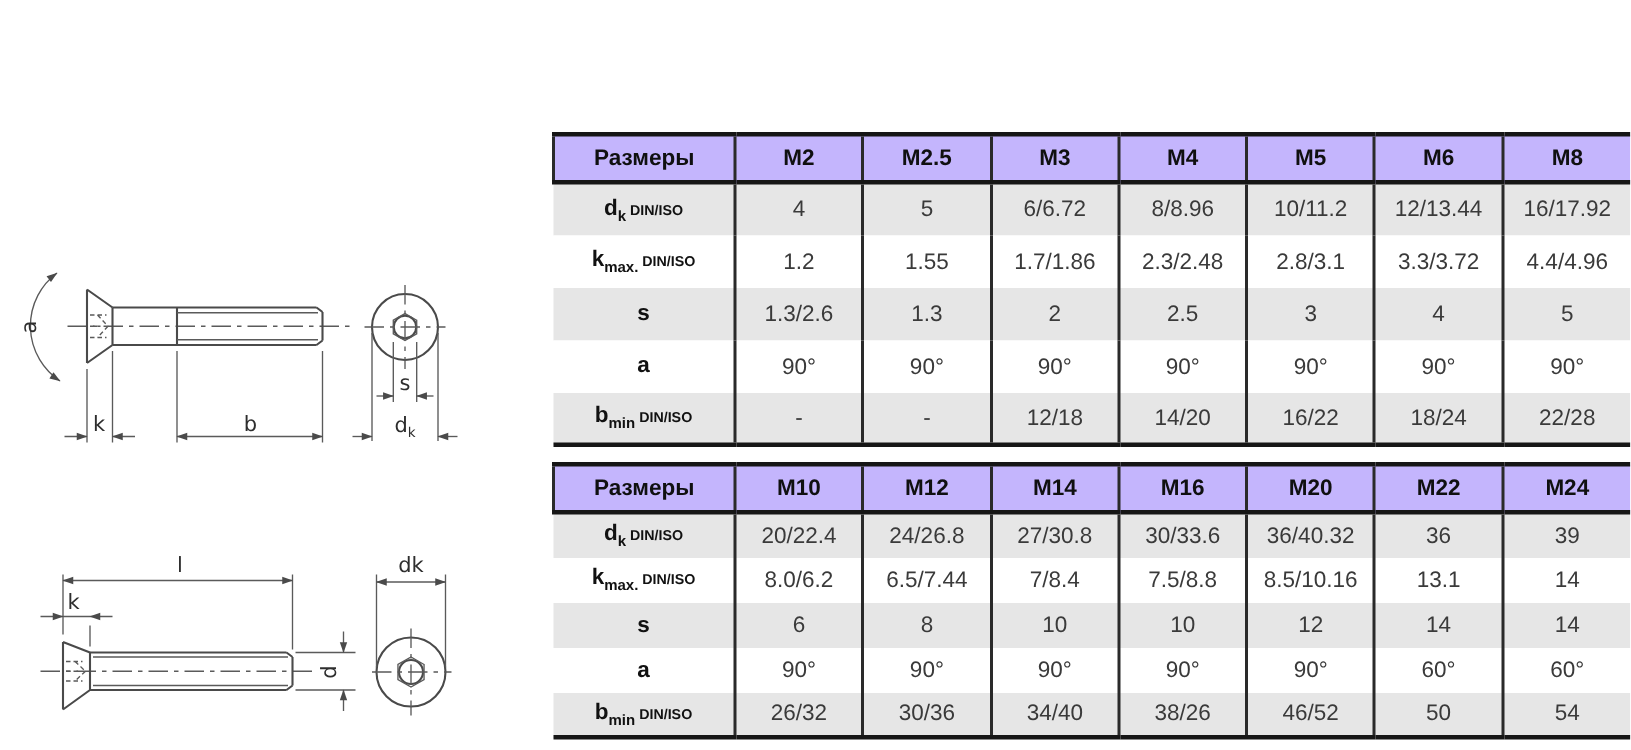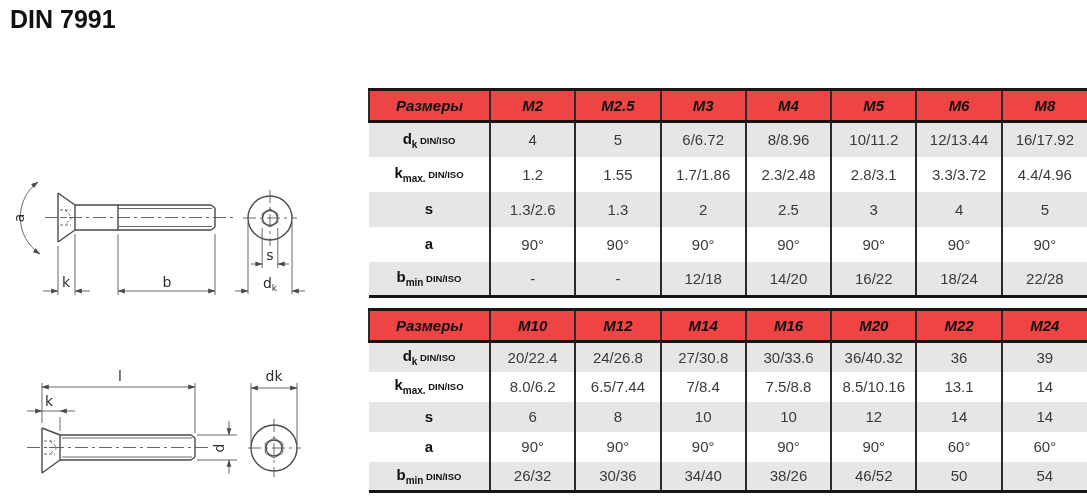--- a/index.html
+++ b/index.html
@@ -6,22 +6,22 @@
   #page{position:relative;width:1087px;height:500px;background:#ffffff;overflow:hidden;
         font-family:"Liberation Sans",sans-serif;color:#1a1a1a;}
   
   #titles{position:absolute;left:10px;top:4px;}
   .title-line{font-size:25px;font-weight:700;line-height:30px;color:#111;}
   #subtitle{position:absolute;left:10px;top:85px;font-size:21px;color:#1c1c1c;}
   
   .spec-table{position:absolute;left:368px;border-collapse:collapse;table-layout:fixed;width:719px;}
   #table0{top:88px;}
   #table1{top:308px;}
-  .spec-table thead th{background:#ef4444;border-top:3px solid #161616;border-bottom:3px solid #161616;
-      font-size:15px;font-weight:700;color:#101010;height:29px;font-style:italic;}
+  .spec-table thead th{background:#c4b5fd;border-top:3px solid #161616;border-bottom:3px solid #161616;
+      font-size:15px;font-weight:700;color:#101010;height:29px;}
   .spec-table th,.spec-table td{border-left:2px solid #2a2a2a;text-align:center;vertical-align:middle;padding:0;}
   .spec-table tbody tr>th:first-child{border-left:none;}
   .spec-table tbody tr:nth-child(odd){background:#e6e6e6;}
   .spec-table tbody tr:nth-child(even){background:#ffffff;}
   .spec-table tbody tr:last-child th,.spec-table tbody tr:last-child td{border-bottom:3px solid #161616;}
   #table0 tbody tr{height:35px;}
   #table1 tbody tr{height:30px;}
   .spec-table td{font-size:15px;font-weight:400;color:#3a3a3a;}
   .lbl-base{font-size:15px;font-weight:700;color:#111;}
   .lbl-sub{font-size:10px;font-weight:700;color:#111;}
@@ -36,21 +36,20 @@
   svg .dash{stroke:#5a5a5a;stroke-width:0.9;fill:none;stroke-dasharray:3 2;}
   svg text{font-family:"DejaVu Sans",sans-serif;font-size:14px;fill:#2e2e2e;}
   svg .sub{font-size:9px;}
 </style>
 </head>
 <body>
 
 <div id="page">
 
   <div id="titles">
-    <div class="title-line">DIN 7991</div>
   </div>
 
   <svg id="diag-top" class="diagram" width="345" height="140" viewBox="0 0 345 140">
     <defs>
       <marker id="mA" viewBox="0 0 10 10" refX="9.5" refY="5" markerWidth="10" markerHeight="8" orient="auto-start-reverse">
         <path d="M0,1.6 L10,5 L0,8.4 z" fill="#4a4a4a"></path>
       </marker>
     </defs>
 
     <path class="center" d="M40,59.5 H232"></path>

